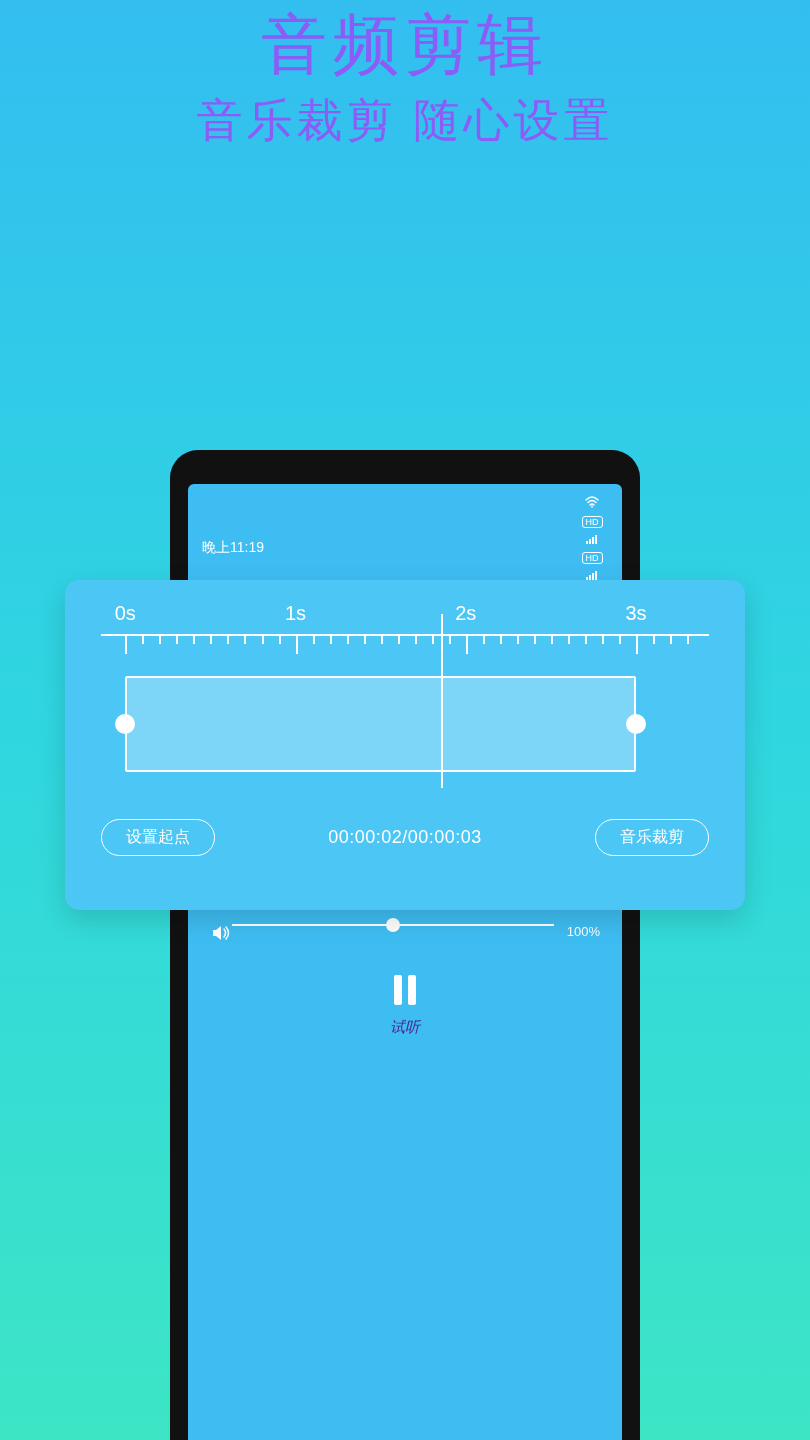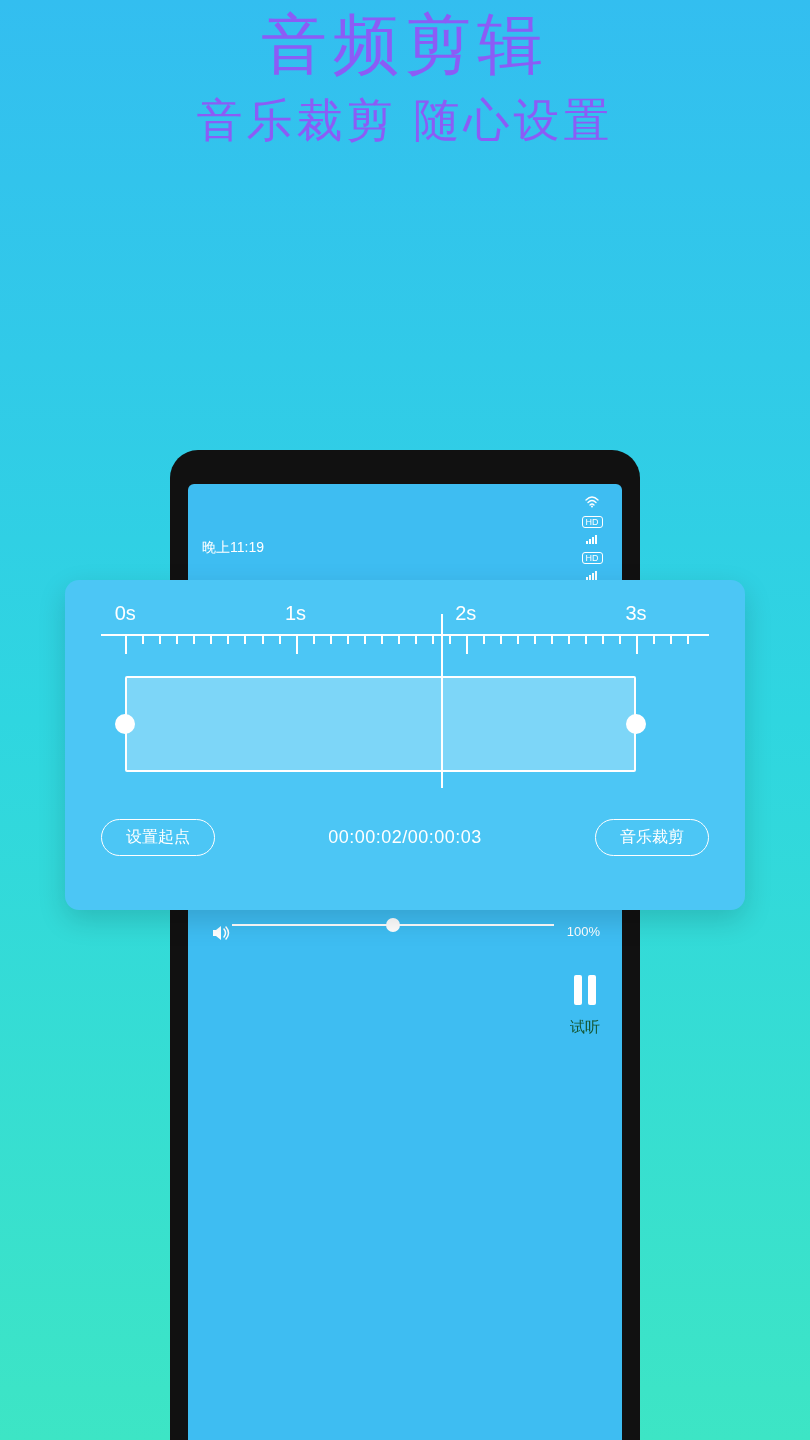--- a/index.html
+++ b/index.html
@@ -63,21 +63,21 @@
   }
   .slider-row .track {
     flex: 1; height: 2px; background: #fff; position: relative;
   }
   .slider-row .knob {
     position: absolute; top: 50%; transform: translate(-50%,-50%);
     width: 14px; height: 14px; background: #fff; border-radius: 50%;
   }
   .slider-row .icon { width: 22px; text-align: center; }
   .slider-row .val { width: 46px; text-align: right; font-size: 13px; }
-  .play-area { text-align: right; color: #14532d; margin-top: 4px; }
+  .play-area { text-align: center; color: #4c1d95; margin-top: 4px; font-style: italic; }
   .play-area .pause { font-size: 34px; line-height: 1; letter-spacing: -2px; }
   .play-area .lbl { font-size: 15px; margin-top: 6px; }
 
   
   .editor-card {
     position: absolute;
     left: 50%;
     transform: translateX(-50%);
     top: 580px;
     width: 680px;

